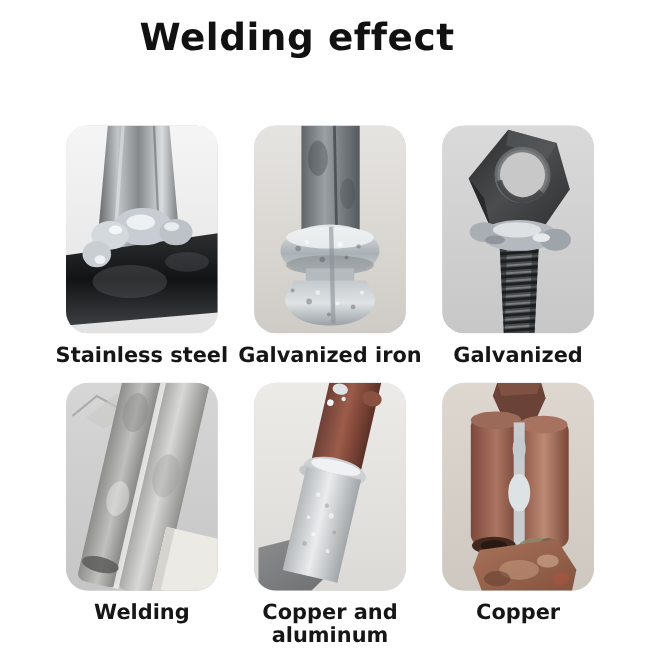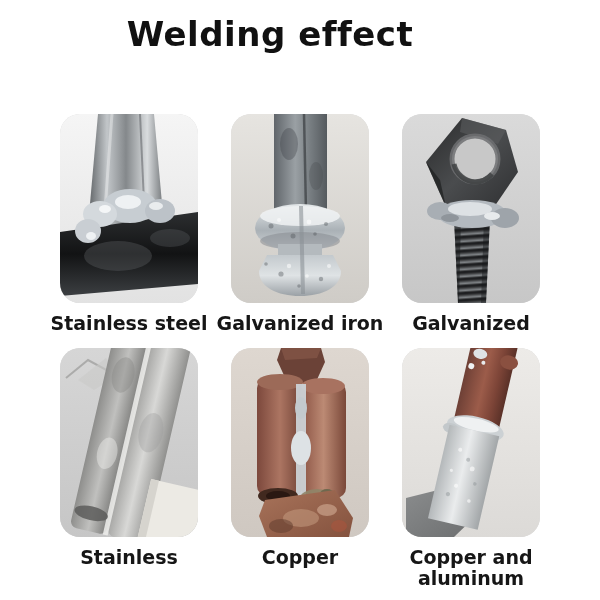--- a/index.html
+++ b/index.html
@@ -204,68 +204,21 @@
             <ellipse cx="88" cy="80" rx="12" ry="20" fill="#9c9c9a" opacity="0.35"></ellipse>
             <ellipse cx="50" cy="110" rx="10" ry="16" fill="#eeeeec" opacity="0.45"></ellipse>
             <ellipse cx="48" cy="172" rx="17" ry="7" fill="#5c5c5a" opacity="0.85"></ellipse>
           </g>
           <g transform="rotate(13 110 165)">
             <rect x="84" y="136" width="60" height="70" fill="#eceae4"></rect>
             <rect x="84" y="136" width="8" height="70" fill="#d6d4ce"></rect>
           </g>
         </svg>
       </div>
-      <figcaption class="caption">Stainless</figcaption>
-    </figure>
-
-    <figure class="cell">
-      <div class="photo">
-        <svg viewBox="0 0 138 189" xmlns="http://www.w3.org/2000/svg">
-          <defs>
-            <linearGradient id="s6bg" x1="0" y1="0" x2="0" y2="1">
-              <stop offset="0" stop-color="#ded7d0"></stop>
-                <stop offset="1" stop-color="#cfc8c1"></stop>
-            </linearGradient>
-            <linearGradient id="s6cuL" x1="0" y1="0" x2="1" y2="0">
-              <stop offset="0" stop-color="#7c483c"></stop>
-                <stop offset="0.5" stop-color="#ac7562"></stop>
-              <stop offset="1" stop-color="#6e4034"></stop>
-            </linearGradient>
-            <linearGradient id="s6cuR" x1="0" y1="0" x2="1" y2="0">
-              <stop offset="0" stop-color="#8a5243"></stop>
-                <stop offset="0.5" stop-color="#bc8a74"></stop>
-              <stop offset="1" stop-color="#7a4839"></stop>
-            </linearGradient>
-            <linearGradient id="s6flat" x1="0" y1="0" x2="1" y2="1">
-              <stop offset="0" stop-color="#a8735a"></stop>
-                <stop offset="1" stop-color="#84523e"></stop>
-            </linearGradient>
-          </defs>
-          <rect width="138" height="189" fill="url(#s6bg)"></rect>
-          <polygon points="50,0 90,0 94,14 84,36 56,34 46,12" fill="#6b4237"></polygon>
-          <polygon points="50,0 90,0 86,10 54,12" fill="#835546" opacity="0.8"></polygon>
-          <rect x="26" y="30" width="46" height="118" rx="10" fill="url(#s6cuL)"></rect>
-          <ellipse cx="49" cy="34" rx="23" ry="8" fill="#9c6a58"></ellipse>
-          <rect x="70" y="34" width="45" height="116" rx="10" fill="url(#s6cuR)"></rect>
-          <ellipse cx="92" cy="38" rx="22" ry="8" fill="#a87260"></ellipse>
-          <rect x="65" y="36" width="10" height="112" fill="#ccd2d6" opacity="0.95"></rect>
-          <ellipse cx="70" cy="100" rx="10" ry="17" fill="#dde2e5"></ellipse>
-          <ellipse cx="70" cy="60" rx="6" ry="11" fill="#c3c9cd"></ellipse>
-          <ellipse cx="47" cy="148" rx="20" ry="8" fill="#41291f"></ellipse>
-          <ellipse cx="47" cy="148" rx="12" ry="5" fill="#2a1812"></ellipse>
-          <ellipse cx="86" cy="150" rx="17" ry="9" fill="#8f8568" opacity="0.9"></ellipse>
-          <ellipse cx="96" cy="146" rx="7" ry="5" fill="#6f684e"></ellipse>
-          <polygon points="34,152 104,142 122,170 118,189 36,189 28,168" fill="url(#s6flat)"></polygon>
-          <ellipse cx="70" cy="170" rx="18" ry="9" fill="#c59a80" opacity="0.55"></ellipse>
-          <ellipse cx="96" cy="162" rx="10" ry="6" fill="#d8b49c" opacity="0.55"></ellipse>
-          <ellipse cx="50" cy="178" rx="12" ry="7" fill="#5e3a2c" opacity="0.5"></ellipse>
-          <ellipse cx="108" cy="178" rx="8" ry="6" fill="#b0543c" opacity="0.5"></ellipse>
-        </svg>
-      </div>
-      <figcaption class="caption">Copper</figcaption>
+      <figcaption class="caption">Welding</figcaption>
     </figure>
 
     <figure class="cell">
       <div class="photo">
         <svg viewBox="0 0 138 189" xmlns="http://www.w3.org/2000/svg">
           <defs>
             <linearGradient id="s5bg" x1="0" y1="0" x2="0" y2="1">
               <stop offset="0" stop-color="#edebe8"></stop>
                 <stop offset="1" stop-color="#dcdad7"></stop>
             </linearGradient>
@@ -308,14 +261,61 @@
               <circle cx="70" cy="112" r="2"></circle>
                 <circle cx="58" cy="150" r="2.2"></circle>
                 <circle cx="82" cy="134" r="1.8"></circle>
             </g>
           </g>
         </svg>
       </div>
       <figcaption class="caption">Copper and aluminum</figcaption>
     </figure>
 
+    <figure class="cell">
+      <div class="photo">
+        <svg viewBox="0 0 138 189" xmlns="http://www.w3.org/2000/svg">
+          <defs>
+            <linearGradient id="s6bg" x1="0" y1="0" x2="0" y2="1">
+              <stop offset="0" stop-color="#ded7d0"></stop>
+                <stop offset="1" stop-color="#cfc8c1"></stop>
+            </linearGradient>
+            <linearGradient id="s6cuL" x1="0" y1="0" x2="1" y2="0">
+              <stop offset="0" stop-color="#7c483c"></stop>
+                <stop offset="0.5" stop-color="#ac7562"></stop>
+              <stop offset="1" stop-color="#6e4034"></stop>
+            </linearGradient>
+            <linearGradient id="s6cuR" x1="0" y1="0" x2="1" y2="0">
+              <stop offset="0" stop-color="#8a5243"></stop>
+                <stop offset="0.5" stop-color="#bc8a74"></stop>
+              <stop offset="1" stop-color="#7a4839"></stop>
+            </linearGradient>
+            <linearGradient id="s6flat" x1="0" y1="0" x2="1" y2="1">
+              <stop offset="0" stop-color="#a8735a"></stop>
+                <stop offset="1" stop-color="#84523e"></stop>
+            </linearGradient>
+          </defs>
+          <rect width="138" height="189" fill="url(#s6bg)"></rect>
+          <polygon points="50,0 90,0 94,14 84,36 56,34 46,12" fill="#6b4237"></polygon>
+          <polygon points="50,0 90,0 86,10 54,12" fill="#835546" opacity="0.8"></polygon>
+          <rect x="26" y="30" width="46" height="118" rx="10" fill="url(#s6cuL)"></rect>
+          <ellipse cx="49" cy="34" rx="23" ry="8" fill="#9c6a58"></ellipse>
+          <rect x="70" y="34" width="45" height="116" rx="10" fill="url(#s6cuR)"></rect>
+          <ellipse cx="92" cy="38" rx="22" ry="8" fill="#a87260"></ellipse>
+          <rect x="65" y="36" width="10" height="112" fill="#ccd2d6" opacity="0.95"></rect>
+          <ellipse cx="70" cy="100" rx="10" ry="17" fill="#dde2e5"></ellipse>
+          <ellipse cx="70" cy="60" rx="6" ry="11" fill="#c3c9cd"></ellipse>
+          <ellipse cx="47" cy="148" rx="20" ry="8" fill="#41291f"></ellipse>
+          <ellipse cx="47" cy="148" rx="12" ry="5" fill="#2a1812"></ellipse>
+          <ellipse cx="86" cy="150" rx="17" ry="9" fill="#8f8568" opacity="0.9"></ellipse>
+          <ellipse cx="96" cy="146" rx="7" ry="5" fill="#6f684e"></ellipse>
+          <polygon points="34,152 104,142 122,170 118,189 36,189 28,168" fill="url(#s6flat)"></polygon>
+          <ellipse cx="70" cy="170" rx="18" ry="9" fill="#c59a80" opacity="0.55"></ellipse>
+          <ellipse cx="96" cy="162" rx="10" ry="6" fill="#d8b49c" opacity="0.55"></ellipse>
+          <ellipse cx="50" cy="178" rx="12" ry="7" fill="#5e3a2c" opacity="0.5"></ellipse>
+          <ellipse cx="108" cy="178" rx="8" ry="6" fill="#b0543c" opacity="0.5"></ellipse>
+        </svg>
+      </div>
+      <figcaption class="caption">Copper</figcaption>
+    </figure>
+
   </div>
 </div>
 
 </body></html>

